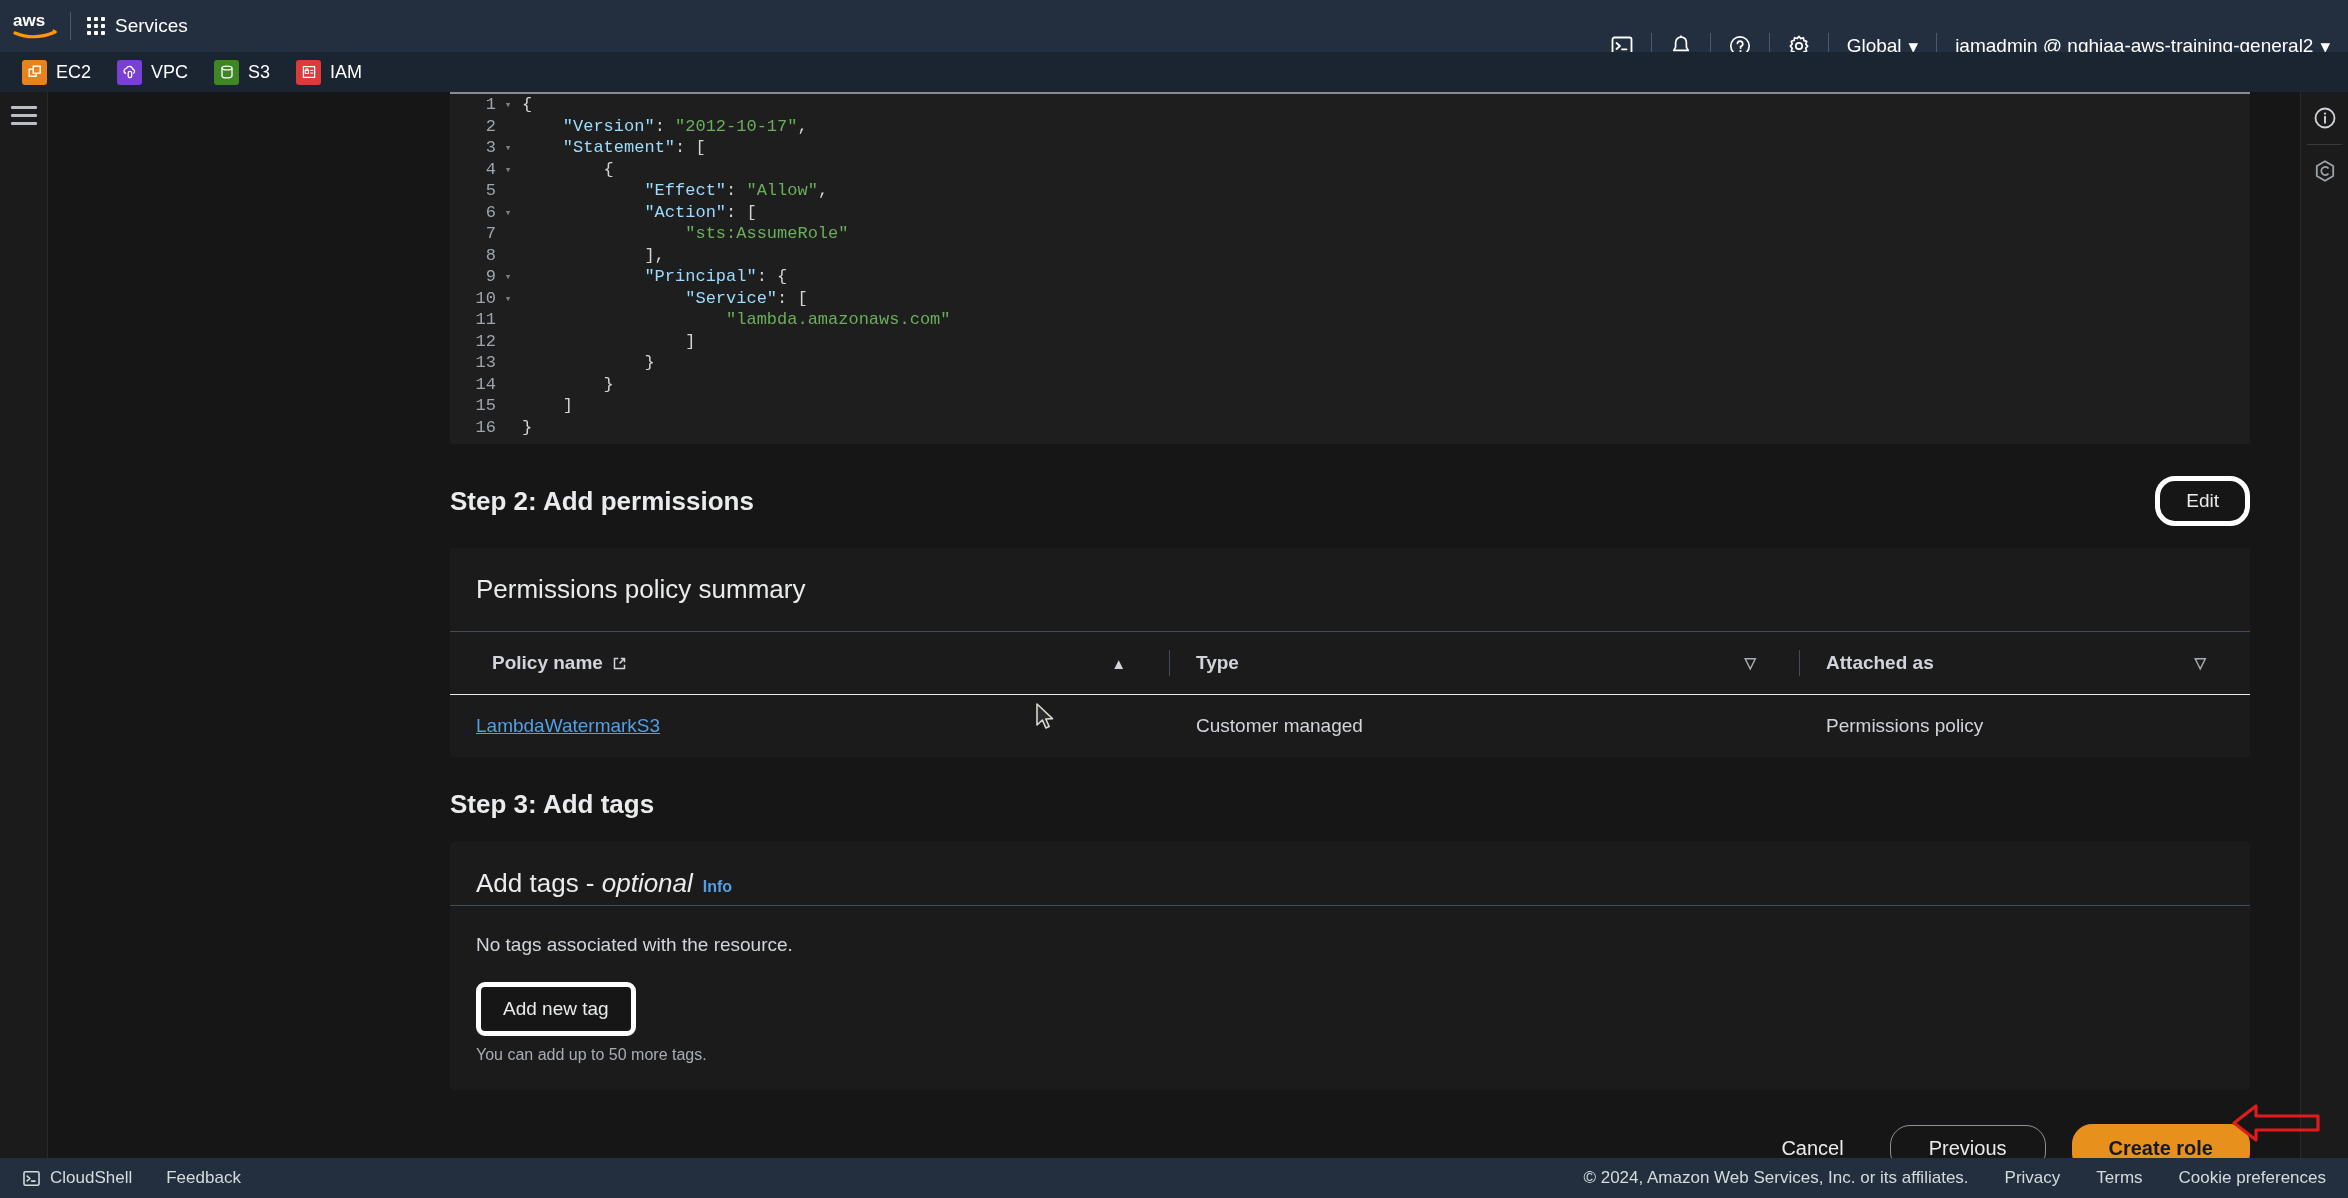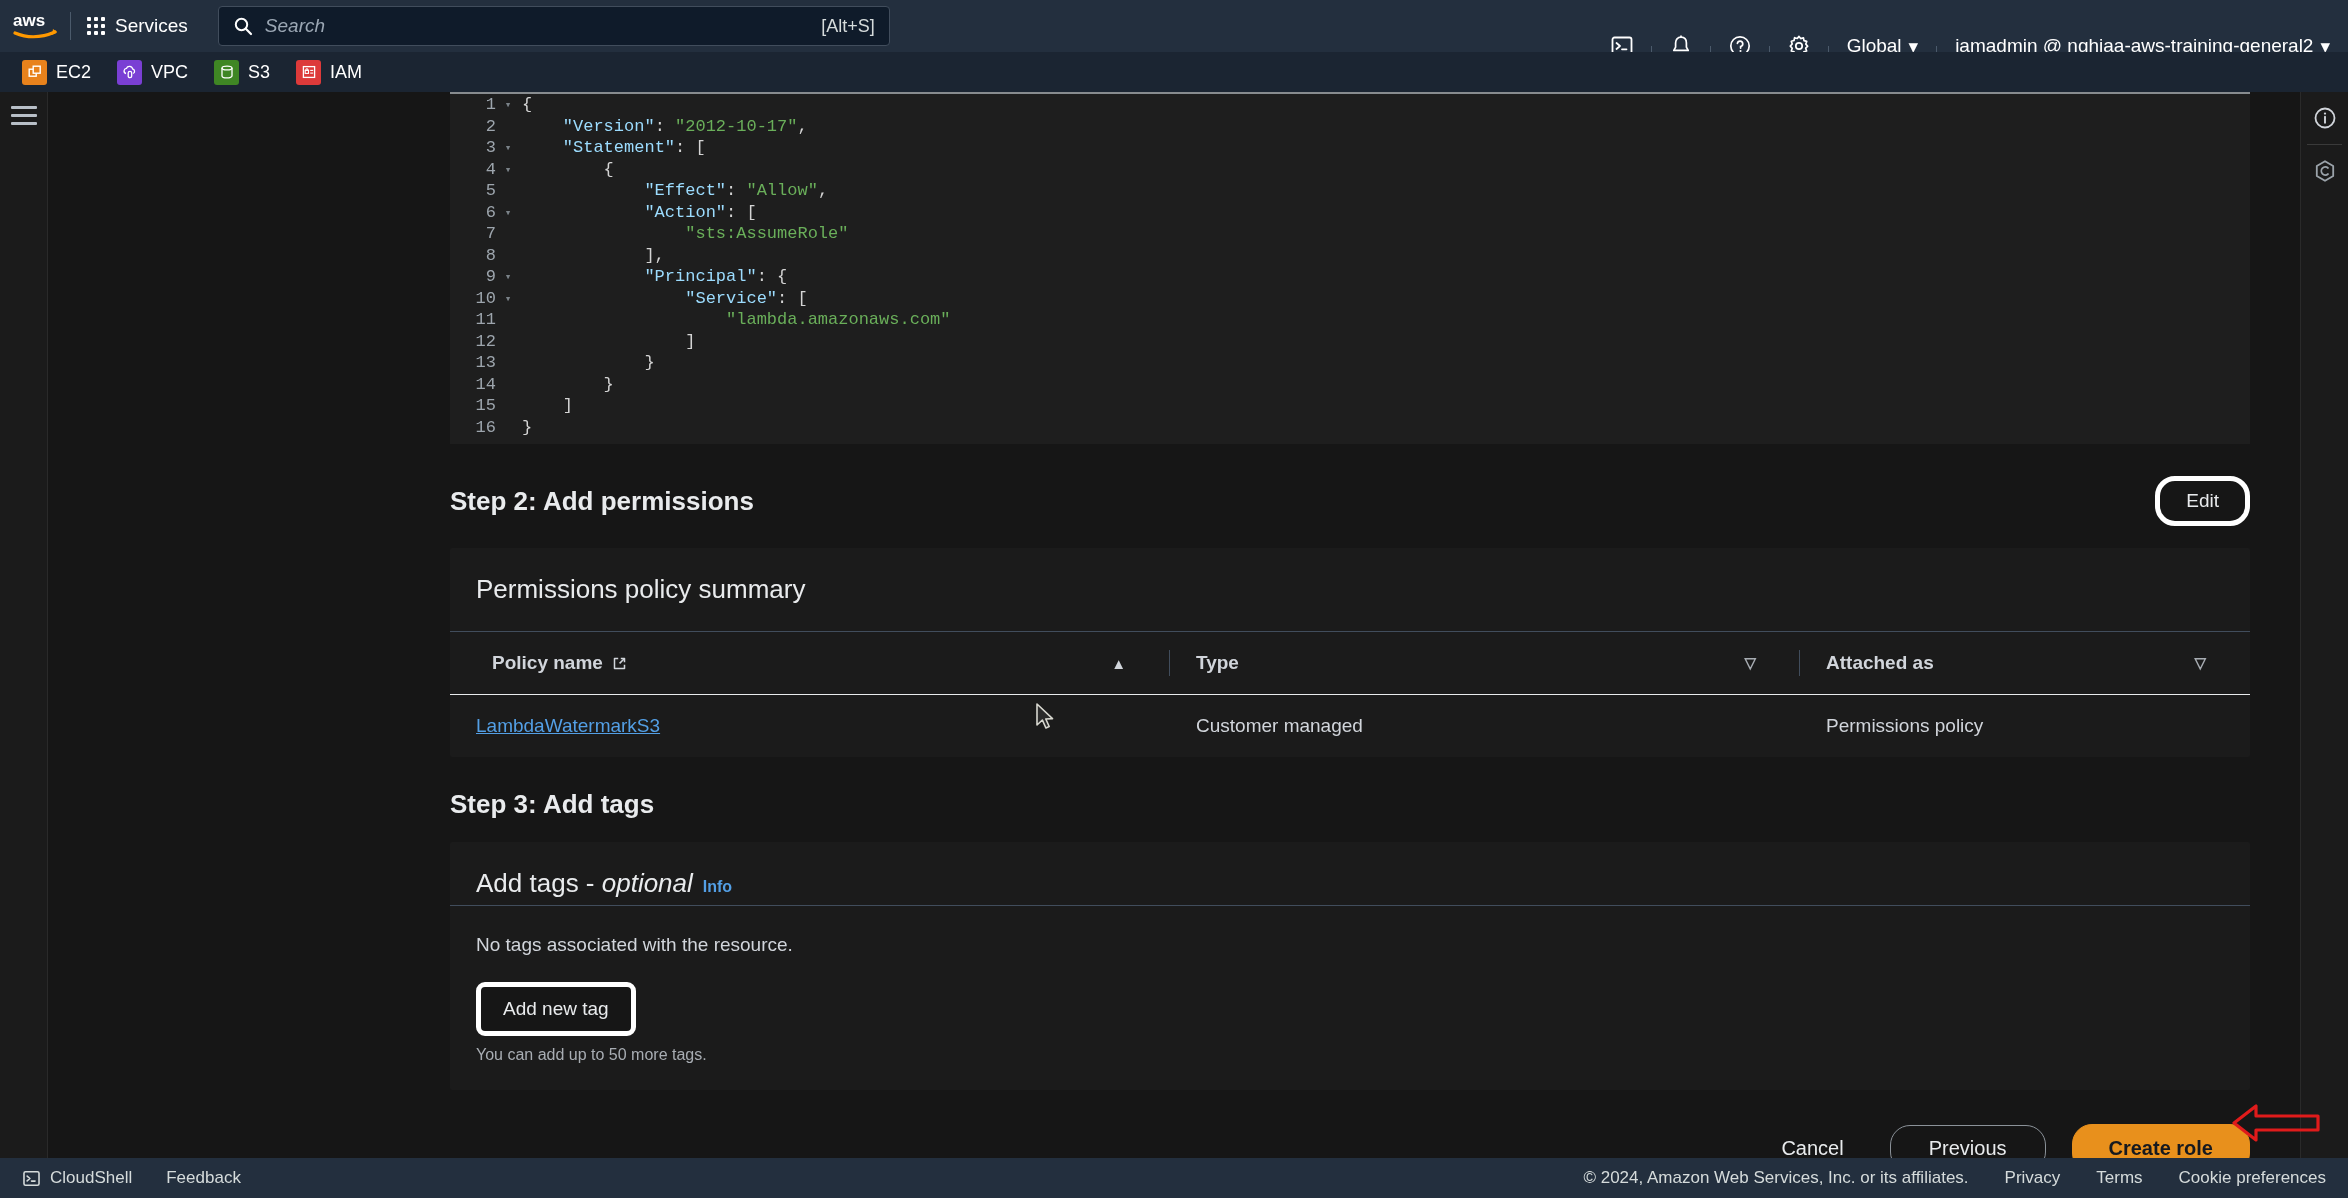--- a/index.html
+++ b/index.html
@@ -29,21 +29,21 @@
   }
   .grid-icon { display:grid; grid-template-columns:repeat(3,4px); gap:3px; }
   .grid-icon i { width:4px; height:4px; background:#fff; display:block; border-radius:1px;}
   .searchbar {
     margin-left:14px; width:672px; height:40px; background:#0f1b2a;
     border:1px solid #414d5c; border-radius:4px;
     display:flex; align-items:center; padding:0 14px; gap:12px; cursor:text;
   }
   .searchbar .ph { color:#9ba7b4; font-size:19px; font-style:italic; flex:1; }
   .searchbar .alts { color:#d5dbdb; font-size:18px; }
-  .nav-right { margin-left:auto; display:flex; align-items:flex-end; height:52px;margin-top:40px; }
+  .nav-right { margin-left:auto; display:flex; align-items:center; height:52px;margin-top:40px; }
   .nav-ico {
     width:58px; height:52px; display:flex; align-items:center; justify-content:center;
     cursor:pointer;
   }
   .nav-txt {
     display:flex; align-items:center; gap:7px; padding:0 18px; height:52px;
     color:#fff; font-size:19px; cursor:pointer; white-space:nowrap;
   }
   .vdiv { width:1px; height:26px; background:#4b5a6b; }
 
@@ -193,28 +193,20 @@
         <i></i>
         <i></i>
         <i></i>
         <i></i>
         <i></i>
         <i></i>
         <i></i>
         <i></i>
     </span>
     <span>Services</span>
-  </div>
-  <div class="searchbar">
-    <svg width="20" height="20" viewBox="0 0 20 20">
-      <circle cx="8.5" cy="8.5" r="5.7" stroke="#ffffff" stroke-width="2" fill="none"></circle>
-      <line x1="12.8" y1="12.8" x2="18" y2="18" stroke="#ffffff" stroke-width="2.2" stroke-linecap="round"></line>
-    </svg>
-    <span class="ph">Search</span>
-    <span class="alts">[Alt+S]</span>
   </div>
 
   <div class="nav-right">
     <div class="nav-ico">
       <svg width="24" height="24" viewBox="0 0 24 24">
         <rect x="2.5" y="3.5" width="19" height="17" rx="2" stroke="#ffffff" stroke-width="1.8" fill="none"></rect>
         <path d="M6.5 9 L10 12 L6.5 15" stroke="#ffffff" stroke-width="1.8" fill="none" stroke-linecap="round" stroke-linejoin="round"></path>
         <line x1="12" y1="15.3" x2="16.5" y2="15.3" stroke="#ffffff" stroke-width="1.8" stroke-linecap="round"></line>
       </svg>
     </div>

